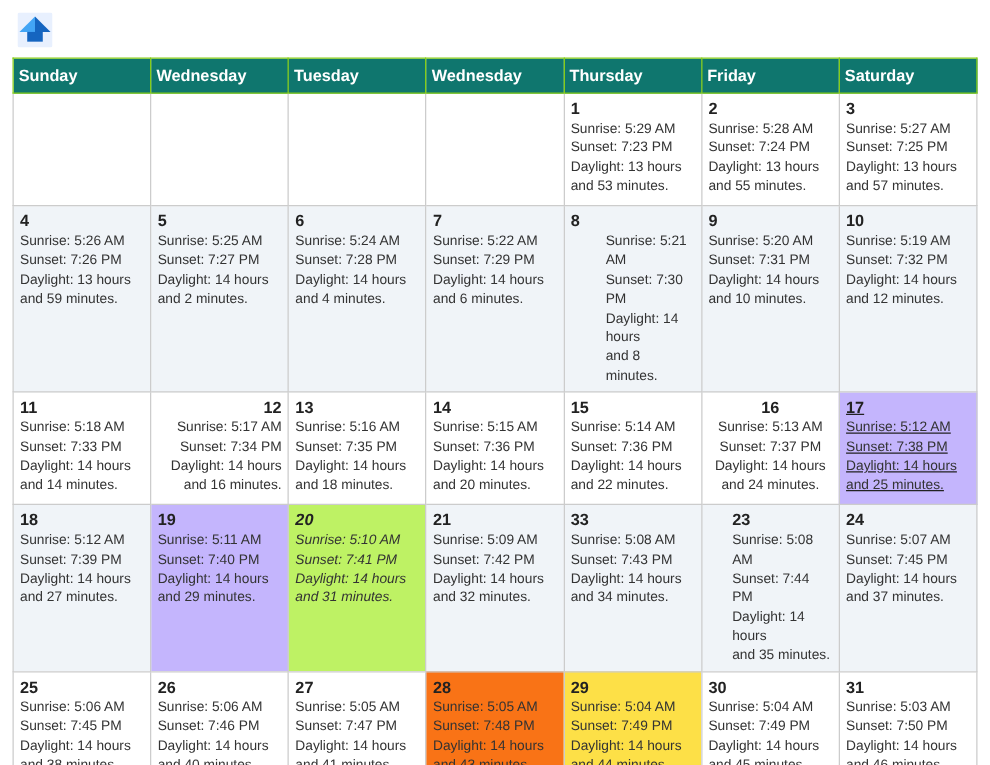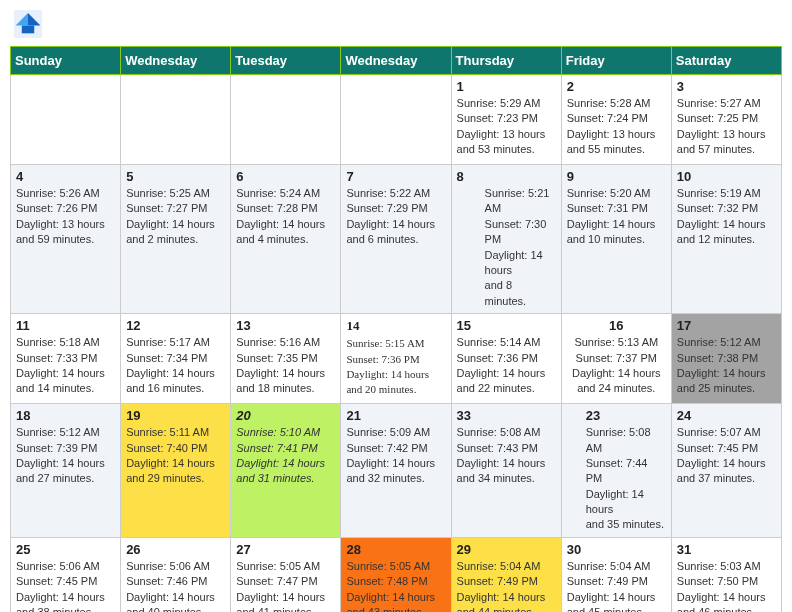--- a/index.html
+++ b/index.html
@@ -204,72 +204,72 @@
         </td>
       </tr>
       <tr>
         <td style="background: rgb(255, 255, 255);">
           <span class="day-number">11</span>
           <div class="day-detail" style="white-space: pre-line;">Sunrise: 5:18 AM
 Sunset: 7:33 PM
 Daylight: 14 hours
 and 14 minutes.</div>
         </td>
-        <td style="background: rgb(255, 255, 255);">
+        <td style="background: rgb(255, 255, 255); text-align: right;">
           <span class="day-number">12</span>
           <div class="day-detail" style="white-space: pre-line;">Sunrise: 5:17 AM
 Sunset: 7:34 PM
 Daylight: 14 hours
 and 16 minutes.</div>
         </td>
         <td style="background: rgb(255, 255, 255);">
           <span class="day-number">13</span>
           <div class="day-detail" style="white-space: pre-line;">Sunrise: 5:16 AM
 Sunset: 7:35 PM
 Daylight: 14 hours
 and 18 minutes.</div>
         </td>
-        <td style="background: rgb(255, 255, 255); font-family: Liberation Serif, serif;">
+        <td style="background: rgb(255, 255, 255);">
           <span class="day-number">14</span>
           <div class="day-detail" style="white-space: pre-line;">Sunrise: 5:15 AM
 Sunset: 7:36 PM
 Daylight: 14 hours
 and 20 minutes.</div>
         </td>
         <td style="background: rgb(255, 255, 255);">
           <span class="day-number">15</span>
           <div class="day-detail" style="white-space: pre-line;">Sunrise: 5:14 AM
 Sunset: 7:36 PM
 Daylight: 14 hours
 and 22 minutes.</div>
         </td>
         <td style="background: rgb(255, 255, 255); text-align: center;">
           <span class="day-number">16</span>
           <div class="day-detail" style="white-space: pre-line;">Sunrise: 5:13 AM
 Sunset: 7:37 PM
 Daylight: 14 hours
 and 24 minutes.</div>
         </td>
-        <td style="background: #a3a3a3;">
+        <td style="background: #c4b5fd; text-decoration: underline;">
           <span class="day-number">17</span>
           <div class="day-detail" style="white-space: pre-line;">Sunrise: 5:12 AM
 Sunset: 7:38 PM
 Daylight: 14 hours
 and 25 minutes.</div>
         </td>
       </tr>
       <tr>
         <td style="background: rgb(240, 244, 248);">
           <span class="day-number">18</span>
           <div class="day-detail" style="white-space: pre-line;">Sunrise: 5:12 AM
 Sunset: 7:39 PM
 Daylight: 14 hours
 and 27 minutes.</div>
         </td>
-        <td style="background: #fde047;">
+        <td style="background: #c4b5fd;">
           <span class="day-number">19</span>
           <div class="day-detail" style="white-space: pre-line;">Sunrise: 5:11 AM
 Sunset: 7:40 PM
 Daylight: 14 hours
 and 29 minutes.</div>
         </td>
         <td style="background: #bef264; font-style: italic;">
           <span class="day-number">20</span>
           <div class="day-detail" style="white-space: pre-line;">Sunrise: 5:10 AM
 Sunset: 7:41 PM

